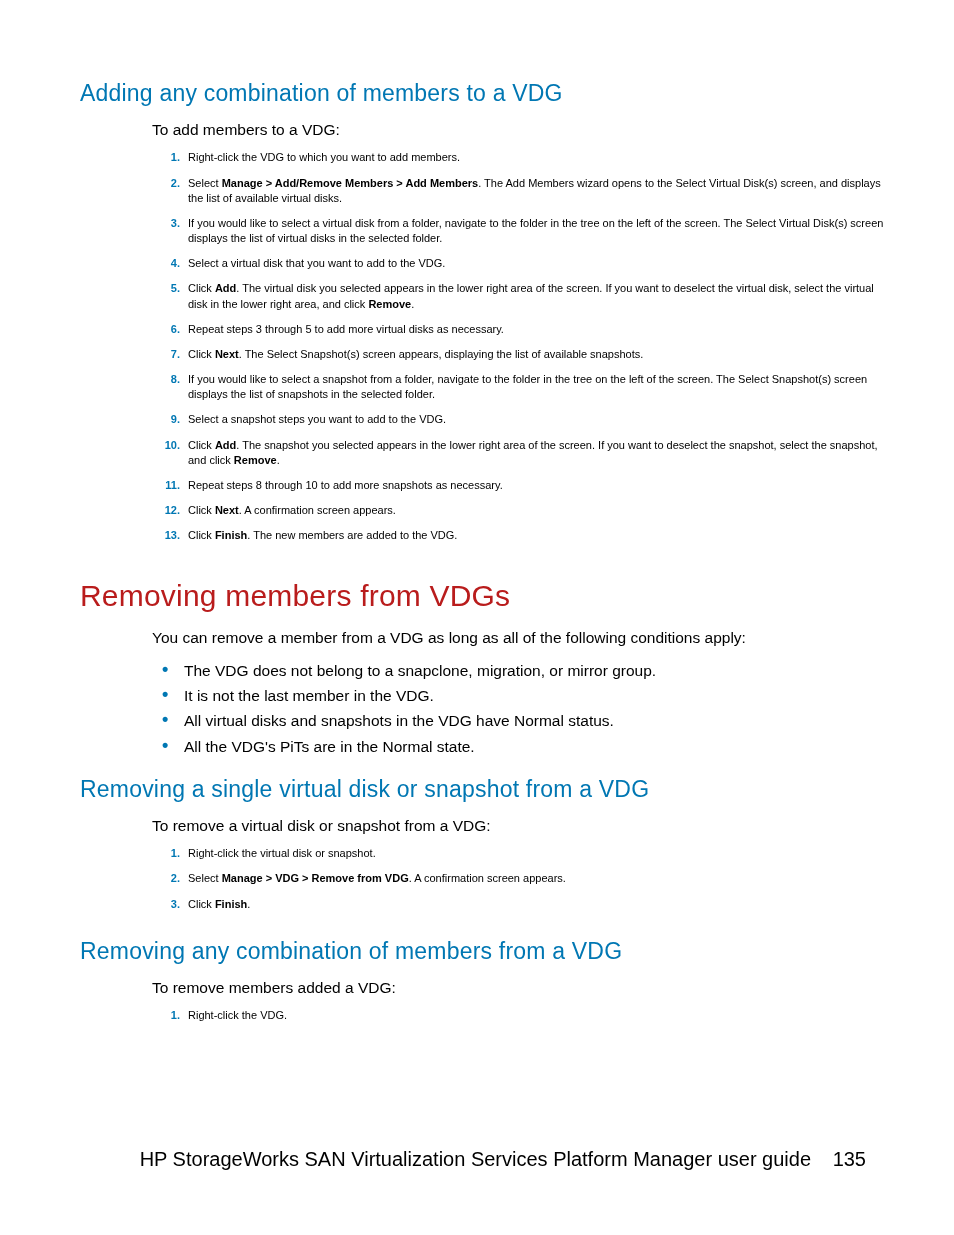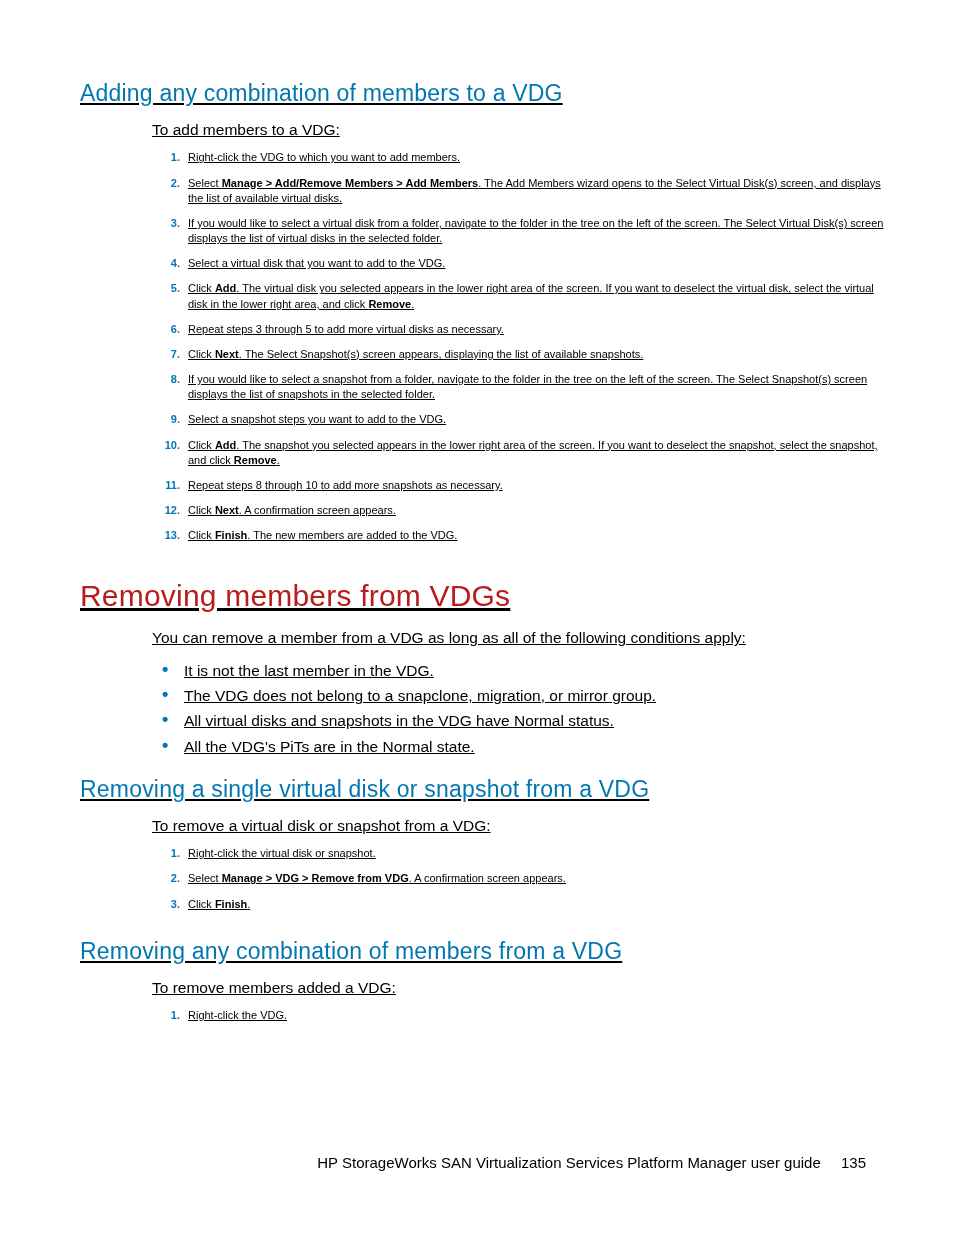--- a/index.html
+++ b/index.html
@@ -8,21 +8,20 @@
     background: #fff;
     font-family: Arial, Helvetica, sans-serif;
     color: #000;
   }
   .page {
     width: 954px;
     height: 1235px;
     box-sizing: border-box;
     padding: 80px 70px 40px 80px;
     position: relative;
-    text-decoration: underline;
   }
   .h2 {
     font-size: 23px;
     font-weight: 400;
     color: #0077b3;
     margin: 0 0 12px 0;
     font-family: "Segoe UI Light", "Helvetica Neue", Arial, sans-serif;
     letter-spacing: 0.2px;
   }
   .h1 {
@@ -81,21 +80,21 @@
     font-weight: 700;
     font-size: 18px;
     line-height: 1.2;
   }
   .footer {
     position: absolute;
     bottom: 64px;
     left: 0;
     right: 88px;
     width: auto;
-    font-size: 15px;
+    font-size: 20px;
     text-align: right;
   }
   .footer .pn {
     display: inline-block;
     margin-left: 16px;
   }
   .b { font-weight: 700; }
 </style>
 </head>
 <body>
@@ -128,22 +127,22 @@
       <span>Click </span><span class="b">Next</span><span>. A confirmation screen appears.</span>
     </li>
     <li>
       <span>Click </span><span class="b">Finish</span><span>. The new members are added to the VDG.</span>
     </li>
   </ol>
 
   <div class="h1">Removing members from VDGs</div>
   <div class="intro">You can remove a member from a VDG as long as all of the following conditions apply:</div>
   <ul class="bullets">
+    <li><span>The VDG does not belong to a snapclone, migration, or mirror group.</span></li>
     <li><span>It is not the last member in the VDG.</span></li>
-    <li><span>The VDG does not belong to a snapclone, migration, or mirror group.</span></li>
     <li><span>All virtual disks and snapshots in the VDG have Normal status.</span></li>
     <li><span>All the VDG's PiTs are in the Normal state.</span></li>
   </ul>
 
   <div class="h2" style="margin-top:18px;">Removing a single virtual disk or snapshot from a VDG</div>
   <div class="intro">To remove a virtual disk or snapshot from a VDG:</div>
   <ol class="steps">
     <li><span>Right-click the virtual disk or snapshot.</span></li>
     <li>
       <span>Select </span><span class="b">Manage &gt; VDG &gt; Remove from VDG</span><span>. A confirmation screen appears.</span>

